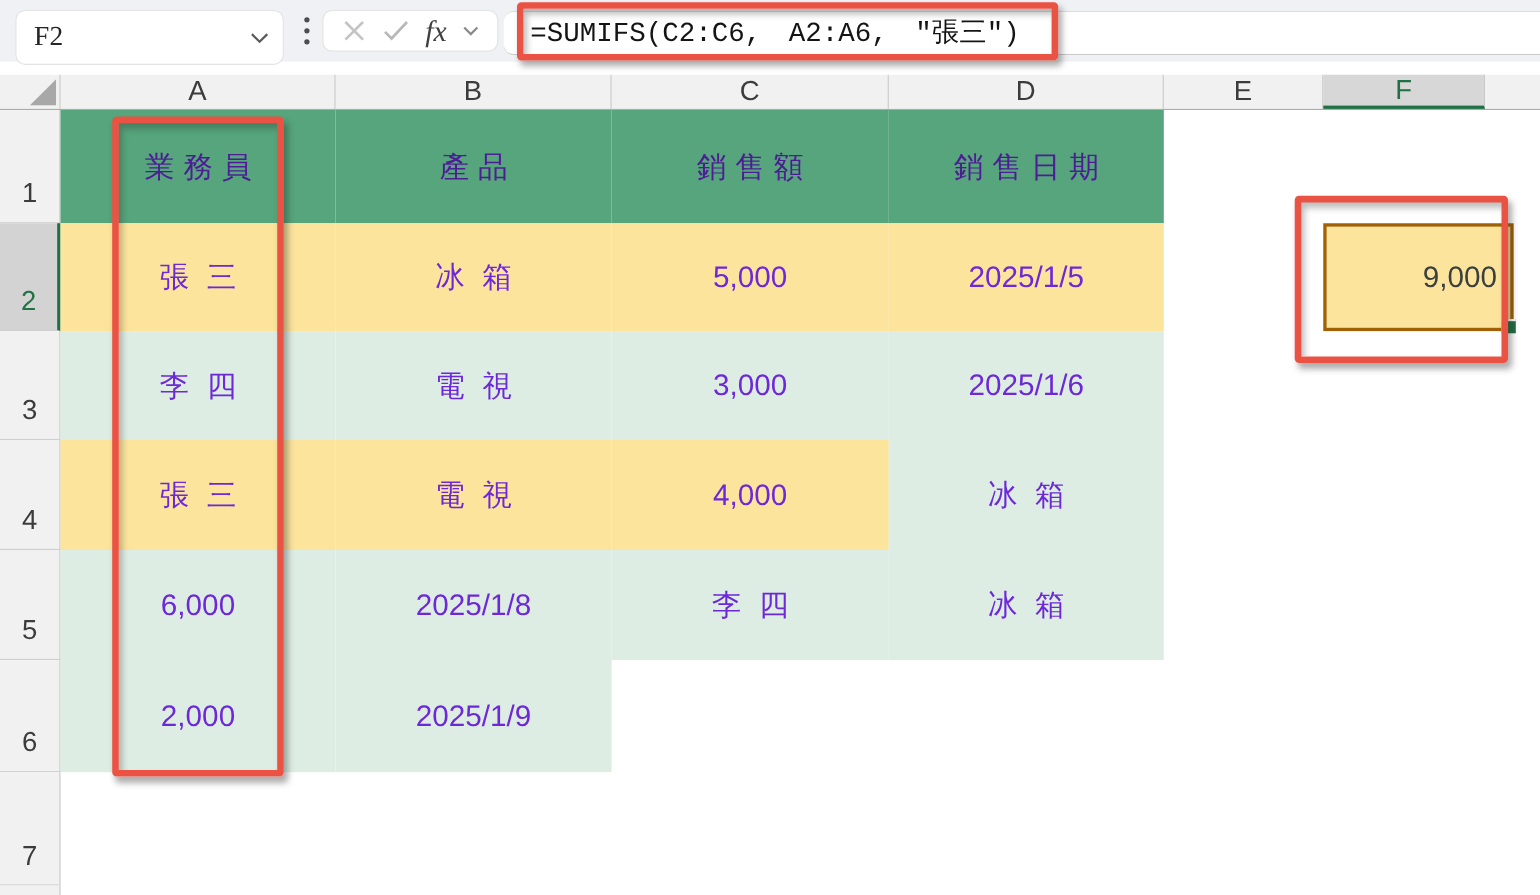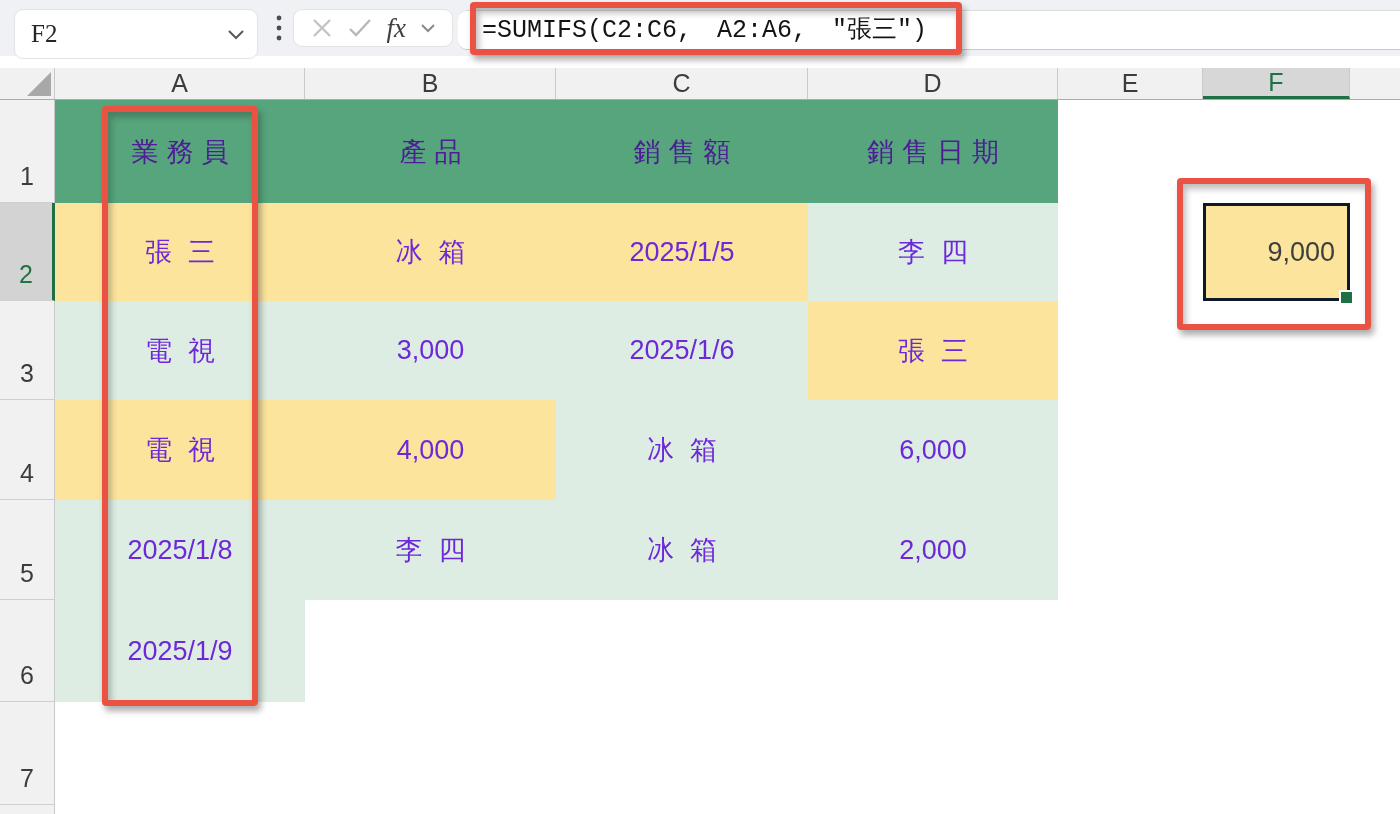--- a/index.html
+++ b/index.html
@@ -77,22 +77,22 @@
     grid-template-rows:103px 98px 99px 100px 100px 102px;
   }
   .tc { display:flex; align-items:center; justify-content:center; font-size:27px; color:#6d28d9; }
   .thdr { background:#56A57C; color:#4c1d95; letter-spacing:8px; text-indent:8px; }
   .y { background:#FCE49C; }
   .m { background:#DEEDE4; }
   .cjk { letter-spacing:16px; text-indent:16px; }
 
   
   .f2cell {
-    position:absolute; left:1203px; top:103px; width:147px; height:98px;
-    background:#FCE49C; border:3px solid #0f172a;
+    position:absolute; left:1203px; top:103px; width:173px; height:98px;
+    background:#FCE49C; border:3px solid #a16207;
     display:flex; align-items:center; justify-content:flex-end;
     padding-right:12px; font-size:27px; color:#3B3F3D; z-index:10;
   }
   .handle {
     position:absolute; right:-5px; bottom:-5px; width:13px; height:13px;
     background:#1F7044; border-top:2px solid #fff; border-left:2px solid #fff;
   }
   .rb-colA { left:102px; top:6px; width:156px; height:600px; }
   .rb-f2 { left:1177px; top:78px; width:194px; height:152px; }
 </style>
@@ -167,20 +167,21 @@
     <div class="rh-cell" style="top:705px;height:9px;border-bottom:none;"></div>
 
     <div class="dtable">
       <div class="tc thdr">業務員</div>
       <div class="tc thdr">產品</div>
       <div class="tc thdr">銷售額</div>
       <div class="tc thdr">銷售日期</div>
 
       <div class="tc y cjk">張三</div>
       <div class="tc y cjk">冰箱</div>
+      <div class="tc y">5,000</div>
       <div class="tc y">2025/1/5</div>
 
       <div class="tc m cjk">李四</div>
       <div class="tc m cjk">電視</div>
       <div class="tc m">3,000</div>
       <div class="tc m">2025/1/6</div>
 
       <div class="tc y cjk">張三</div>
       <div class="tc y cjk">電視</div>
       <div class="tc y">4,000</div>

